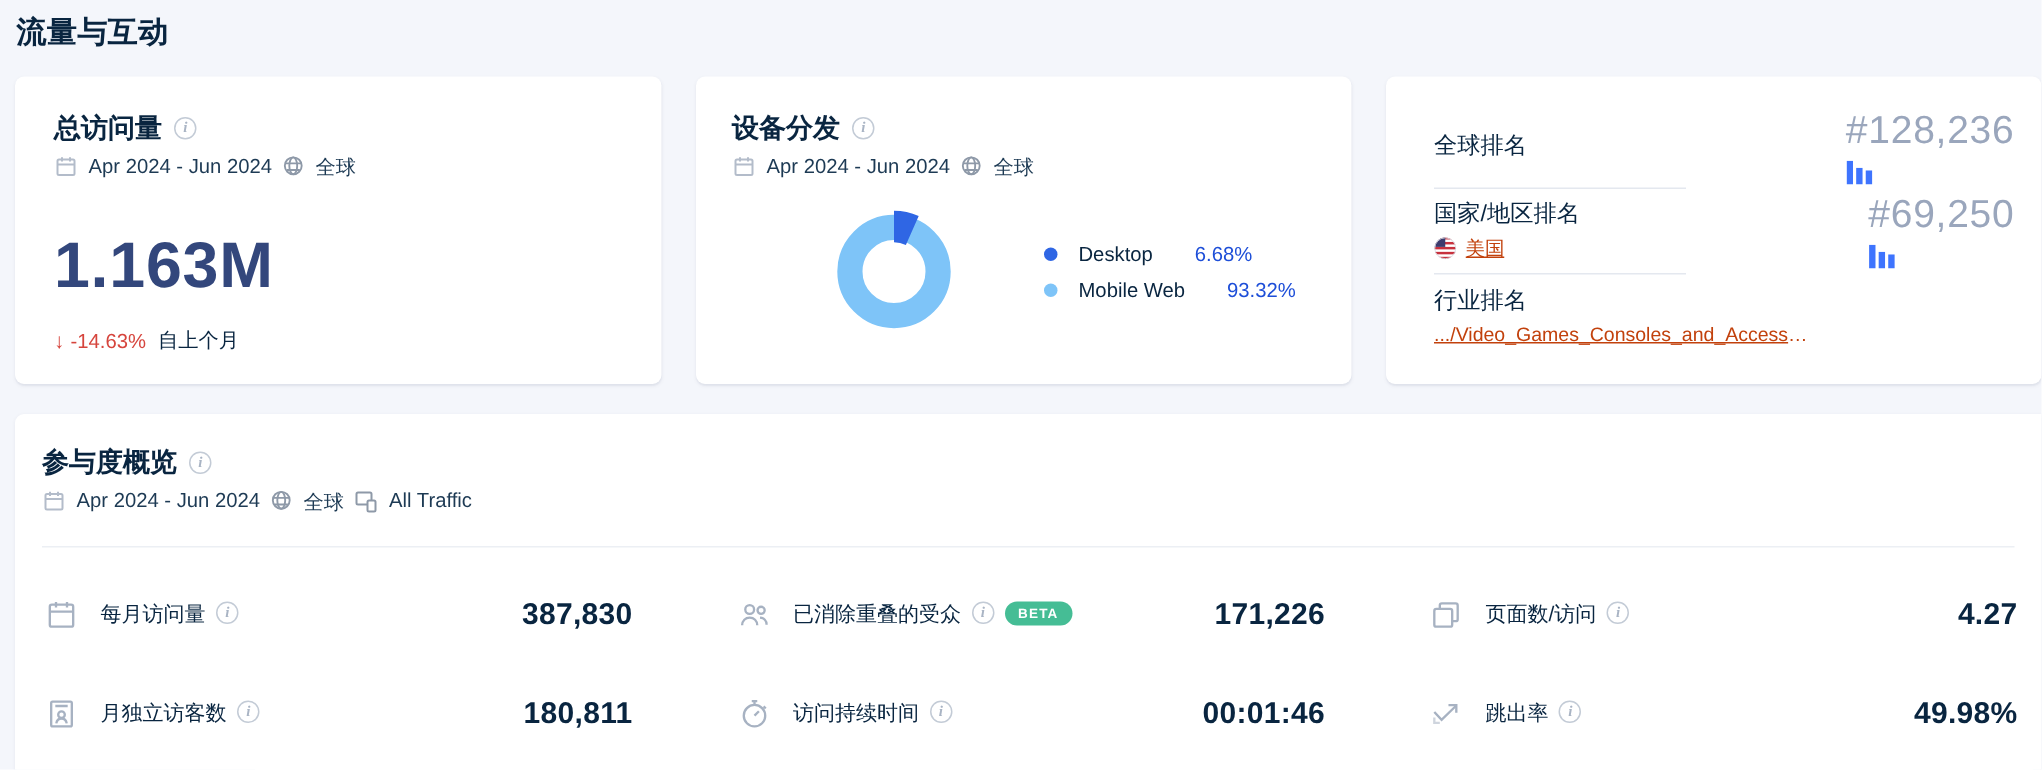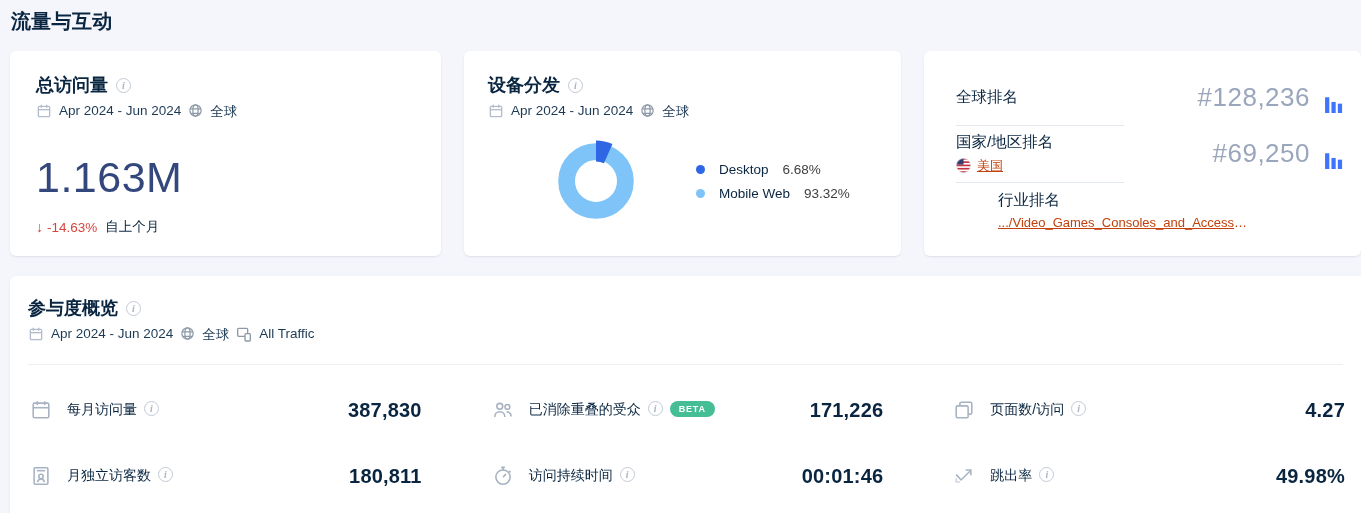--- a/index.html
+++ b/index.html
@@ -30,44 +30,44 @@
   .info-dot{
     width:15px; height:15px; border:1px solid #c3cbd6; border-radius:50%;
     color:#a9b4c4; font-size:10px; line-height:13px; text-align:center;
     display:inline-block; font-family:"Liberation Serif","DejaVu Serif",serif; font-style:italic; font-weight:bold;
     cursor:pointer; flex:0 0 auto;
   }
   .meta-row{ display:flex; align-items:flex-start; gap:7px; margin-top:6px; font-size:13.5px; color:#1d3a54; }
   .meta-row .mi{ display:inline-flex; color:#b3bcca; }
   .meta-row .gi{ display:inline-flex; color:#8e99a8; }
 
-  .big-number{ margin-top:32px; font-size:43px; font-weight:400; color:#33477c; letter-spacing:.5px; }
+  .big-number{ margin-top:32px; font-size:43px; font-weight:700; color:#33477c; letter-spacing:.5px; }
   .change-row{ margin-top:16px; font-size:13.5px; display:flex; align-items:center; gap:4px; }
   .change-neg{ color:var(--red); }
   .change-arrow{ color:var(--red); font-size:14px; }
   .change-suffix{ color:var(--dark); margin-left:4px; }
 
   .device-content{ display:flex; align-items:center; margin-top:18px; }
   .donut-wrap{ margin-left:66px; width:84px; height:84px; }
   .legend{ margin-left:58px; display:flex; flex-direction:column; gap:9px; }
   .legend-row{ display:flex; align-items:center; font-size:13.5px; cursor:pointer; }
   .legend-dot{ width:9px; height:9px; border-radius:50%; margin-right:14px; }
   .legend-label{ color:var(--dark); }
-  .legend-value{ color:#404040; margin-left:14px; }
+  .legend-value{ color:#1d4ed8; margin-left:28px; }
 
   .rank-rows{ display:flex; flex-direction:column; height:100%; justify-content:space-between; }
   .rank-row{ display:flex; align-items:center; justify-content:space-between; position:relative; flex:1; }
   .rank-row + .rank-row::before{
     content:''; position:absolute; top:0; left:0; width:168px; border-top:1px solid var(--divider);
   }
   .rank-label{ font-size:15.5px; color:var(--dark); }
   .rank-sub{ display:flex; align-items:center; gap:6px; margin-top:4px; }
   .rank-link{ font-size:13px; color:#c2410c; text-decoration:underline; cursor:pointer; max-width:250px;
               white-space:nowrap; overflow:hidden; text-overflow:ellipsis; display:inline-block; }
-  .rank-value-wrap{ display:flex; align-items:flex-end; gap:15px; padding-right:2px; }
+  .rank-value-wrap{ display:flex; align-items:flex-start; gap:4px; padding-right:2px;flex-direction:column; }
   .rank-value{ font-size:26px; font-weight:300; color:var(--rankval); letter-spacing:.5px; }
   .rank-bars{ display:inline-flex; }
 
   .engagement-card{
     margin:20px 0 0 10px; width:1351px; height:260px;
     background:#fff; border-radius:6px 0 0 0;
     box-shadow:0 1px 3px rgba(9,37,64,.06);
   }
   .eng-header{ padding:20px 18px 0 18px; }
   .eng-divider{ border-top:1px solid #eceff4; margin-top:20px; }
@@ -218,21 +218,21 @@
             <span class="rank-bars">
               <svg width="18" height="17" viewBox="0 0 21 20" fill="#3e74fe">
                   <rect x="0" y="1.5" width="5" height="18.5"></rect>
                   <rect x="7.5" y="7" width="5" height="13"></rect>
                   <rect x="15" y="9" width="5" height="11"></rect>
                 </svg>
             </span>
           </div>
         </div>
         <div class="rank-row">
-          <div style="min-width:0;margin-left:42px;">
+          <div style="min-width:0;">
             <div class="rank-label">行业排名</div>
             <div class="rank-sub">
               <a class="rank-link">.../Video_Games_Consoles_and_Accessor...</a>
             </div>
           </div>
         </div>
       </div>
     </section>
   </div>
 

